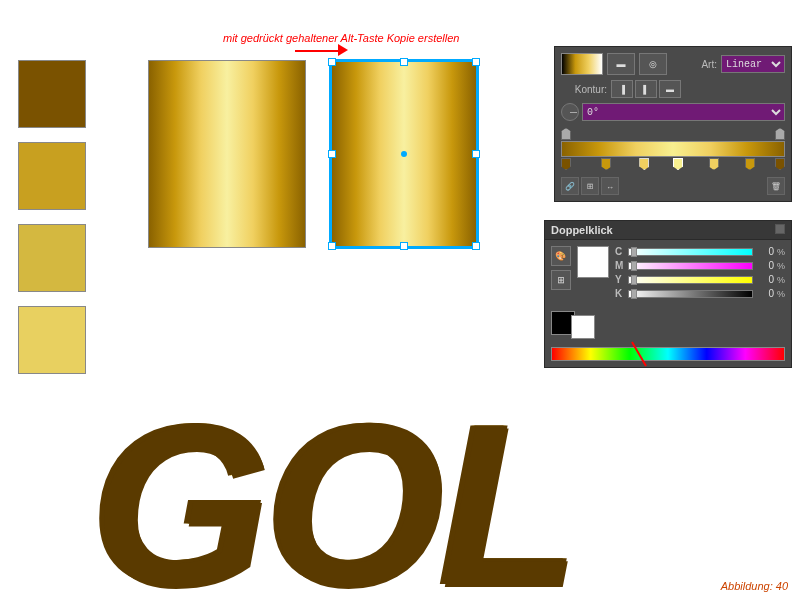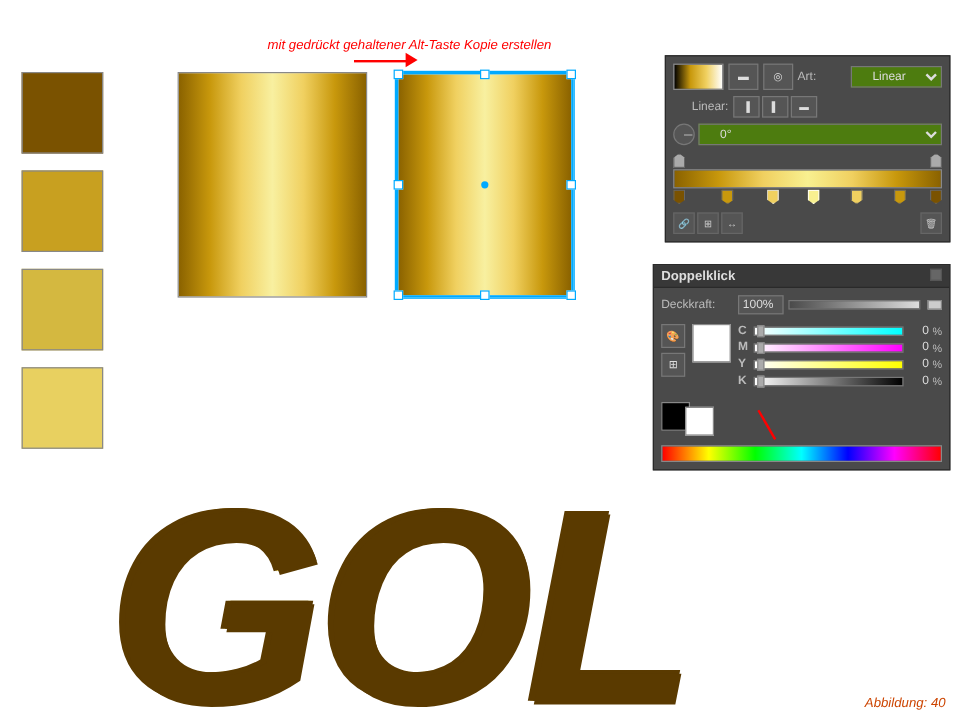--- a/index.html
+++ b/index.html
@@ -142,20 +142,21 @@
       display: flex;
       align-items: center;
       margin-bottom: 5px;
       gap: 4px;
     }
 
     .row-label {
       width: 46px;
       font-size: 10px;
       color: #bbb;
+      text-align: right;
     }
 
     .gradient-preview-small {
       width: 42px;
       height: 22px;
       background: linear-gradient(to right, black, #c8980c, #f0d060, white);
       border: 1px solid #888;
       flex-shrink: 0;
     }
 
@@ -165,27 +166,28 @@
       background: #555;
       border: 1px solid #777;
       display: flex;
       align-items: center;
       justify-content: center;
       font-size: 9px;
       cursor: pointer;
     }
 
     .select-box {
-      background: #4d7c0f;
+      background: #701a75;
       border: 1px solid #777;
       color: #ddd;
       font-size: 10px;
-      padding: 1px 13px;
+      padding: 1px 0;
       height: 18px;
       flex: 1;
+      font-family: Liberation Mono, monospace;
     }
 
     
     .color-panel {
       position: absolute;
       top: 220px;
       right: 8px;
       width: 248px;
       background: #4a4a4a;
       border: 1px solid #2a2a2a;
@@ -387,21 +389,21 @@
         <div class="gradient-preview-small"></div>
         <div class="gradient-type-btn">▬</div>
         <div class="gradient-type-btn">◎</div>
         <span class="row-label">Art:</span>
         <select class="select-box">
           <option>Linear</option>
         </select>
       </div>
 
       <div class="row">
-        <span style="font-size:10px;color:#bbb;width:46px;text-align:right;">Linear:</span>
+        <span style="font-size:10px;color:#bbb;width:46px;text-align:right;">Kontur:</span>
         <div style="display:flex;gap:2px;">
           <div class="gradient-type-btn" style="width:22px;height:18px;font-size:8px;">▐</div>
           <div class="gradient-type-btn" style="width:22px;height:18px;font-size:8px;">▌</div>
           <div class="gradient-type-btn" style="width:22px;height:18px;font-size:8px;">▬</div>
         </div>
       </div>
 
       <div class="row">
         <div style="display:flex;align-items:center;gap:3px;width:100%;">
           <div style="width:18px;height:18px;background:#555;border:1px solid #777;border-radius:50%;position:relative;">
@@ -444,26 +446,20 @@
   <div class="color-panel">
 
     <div style="position:relative;background:#383838;padding:3px 6px;border-bottom:1px solid #2a2a2a;display:flex;align-items:flex-start;justify-content:space-between;">
       <span style="font-size:11px;color:#ddd;font-weight:bold;">Doppelklick</span>
       <div style="display:flex;gap:2px;">
         <div style="width:10px;height:10px;background:#666;border:1px solid #555;font-size:7px;cursor:pointer;"></div>
       </div>
     </div>
     <div class="color-panel-body">
 
-      <div class="opacity-row">
-        <span class="opacity-label">Deckkraft:</span>
-        <input class="opacity-input" type="text" value="100%" style="">
-        <div style="flex:1;height:8px;background:linear-gradient(to right,transparent,#ddd);border:1px solid #777;"></div>
-        <div style="width:12px;height:8px;background:#ccc;border:1px solid #888;margin-left:2px;"></div>
-      </div>
 
       <div class="color-picker-area">
 
         <div class="color-icons-col">
           <div class="color-icon-btn">🎨</div>
           <div class="color-icon-btn">⊞</div>
         </div>
 
         <div class="white-swatch"></div>
 

